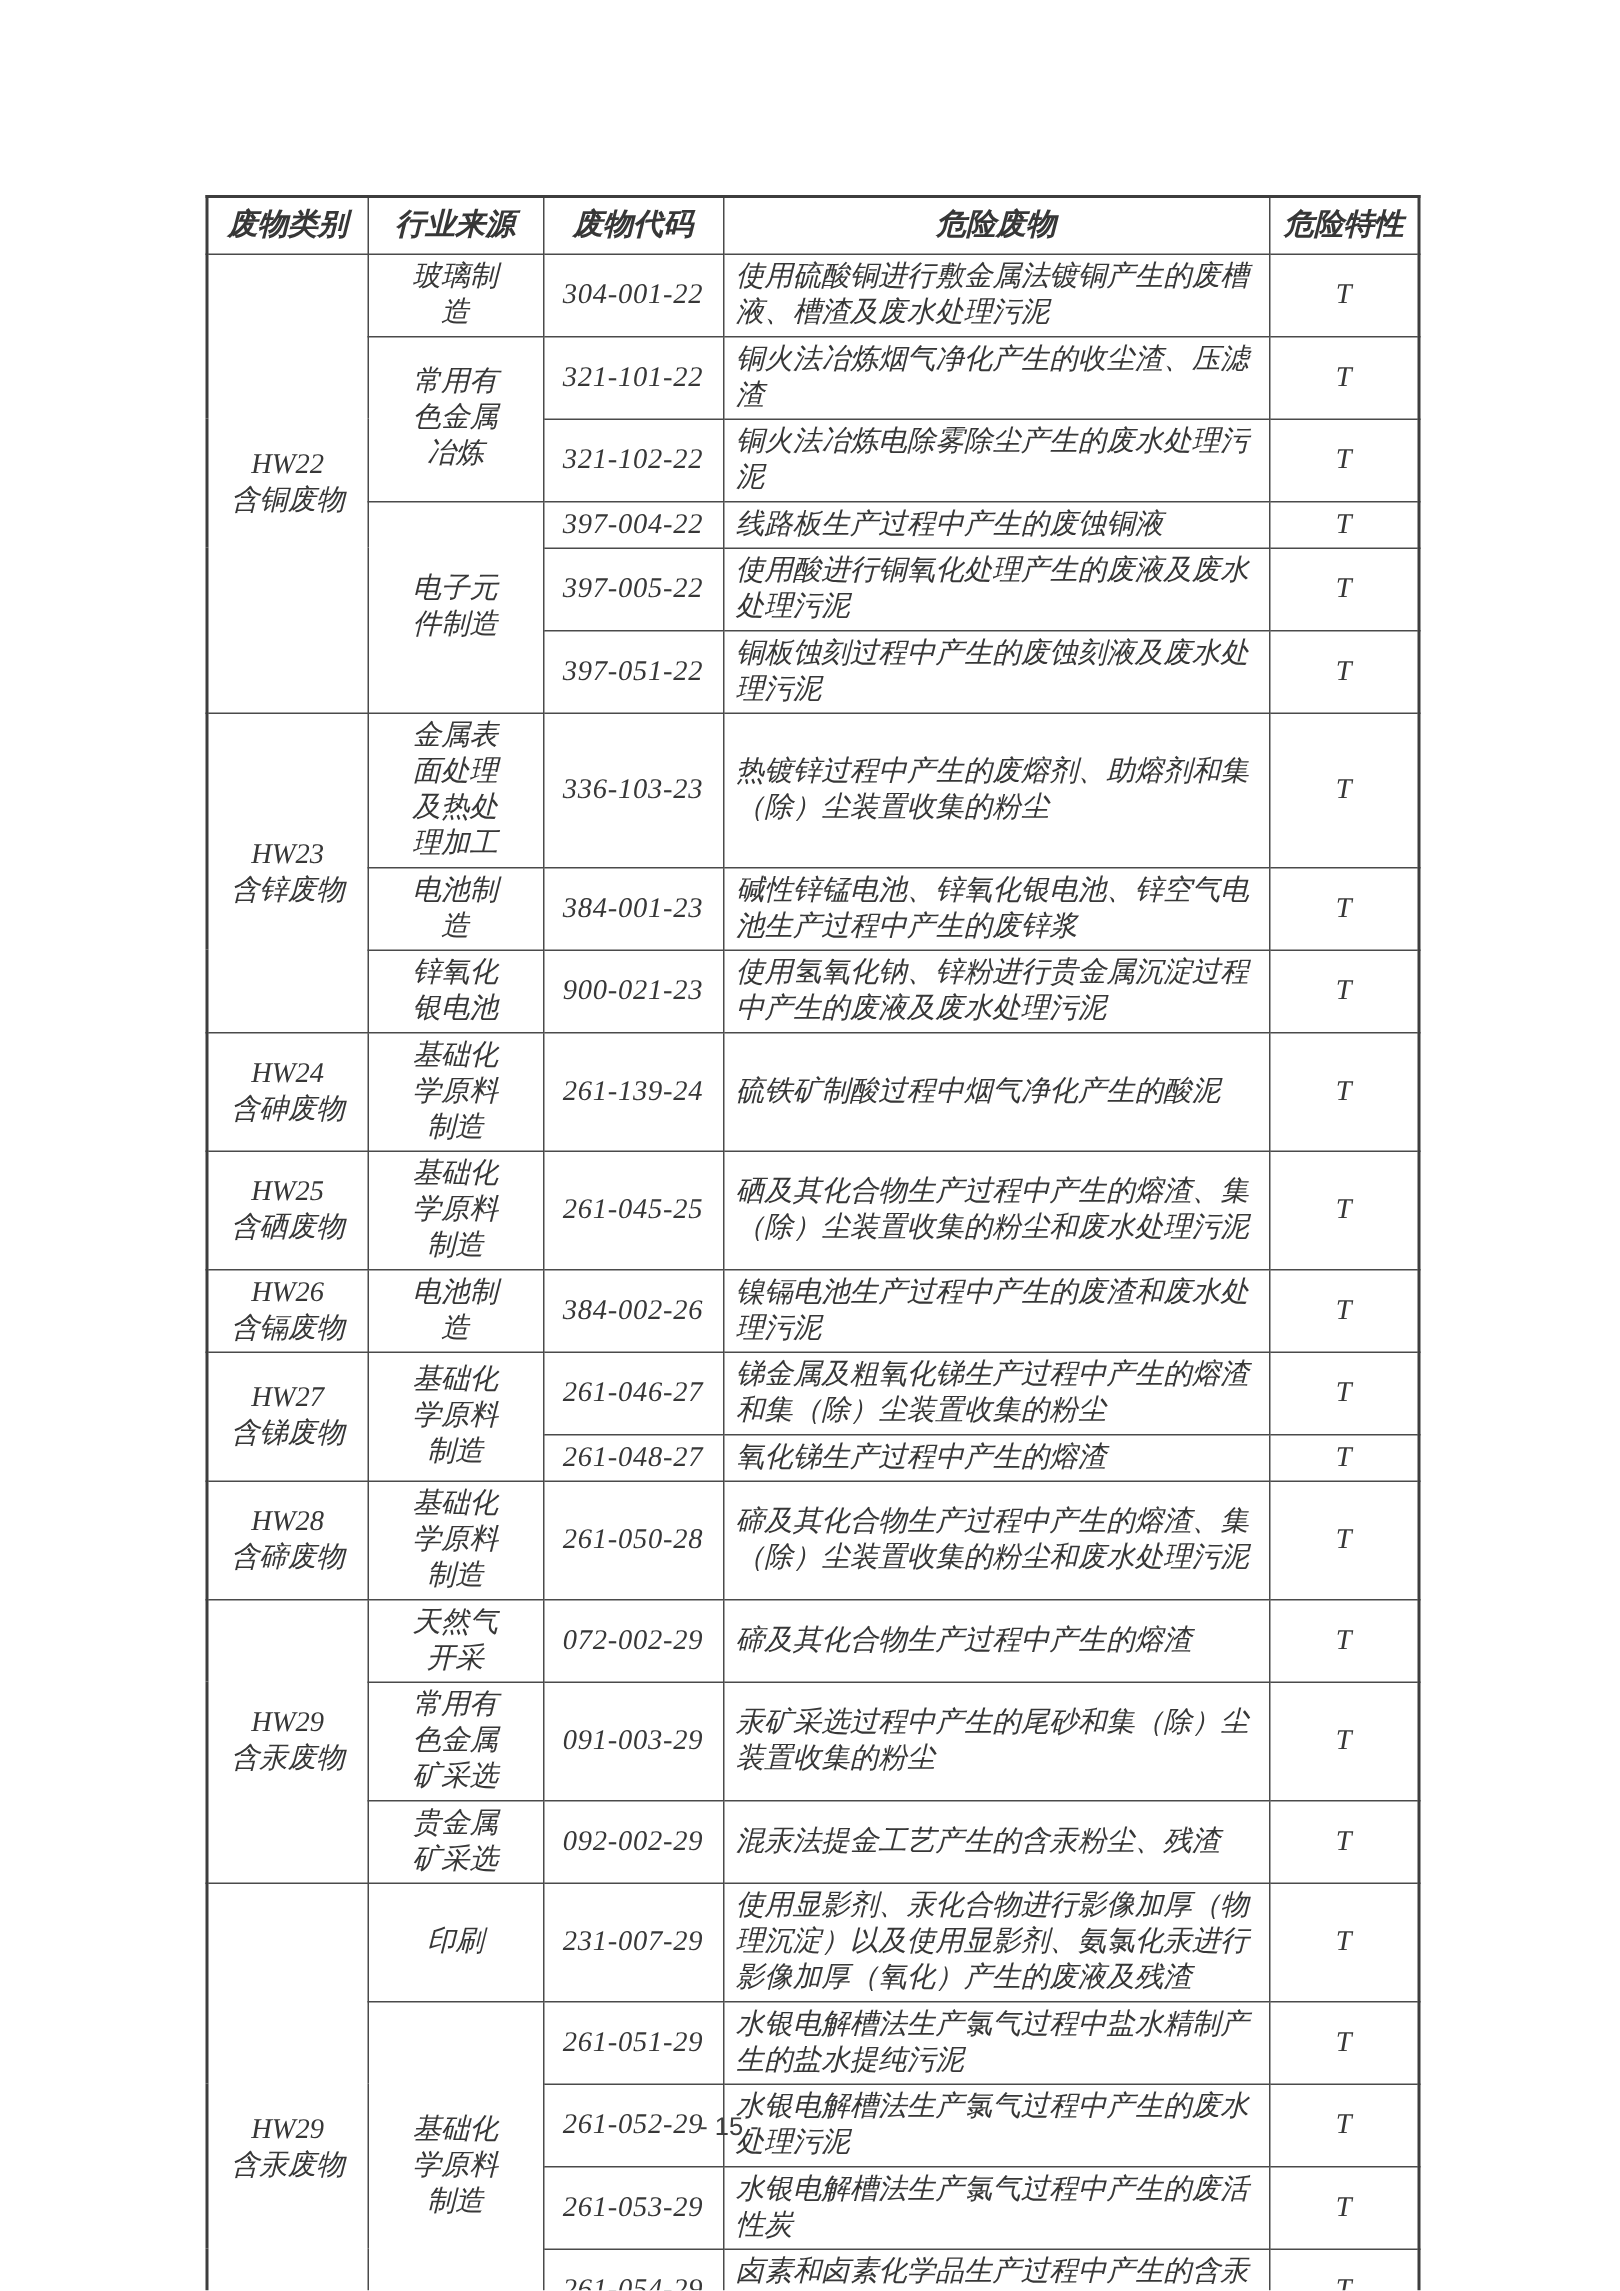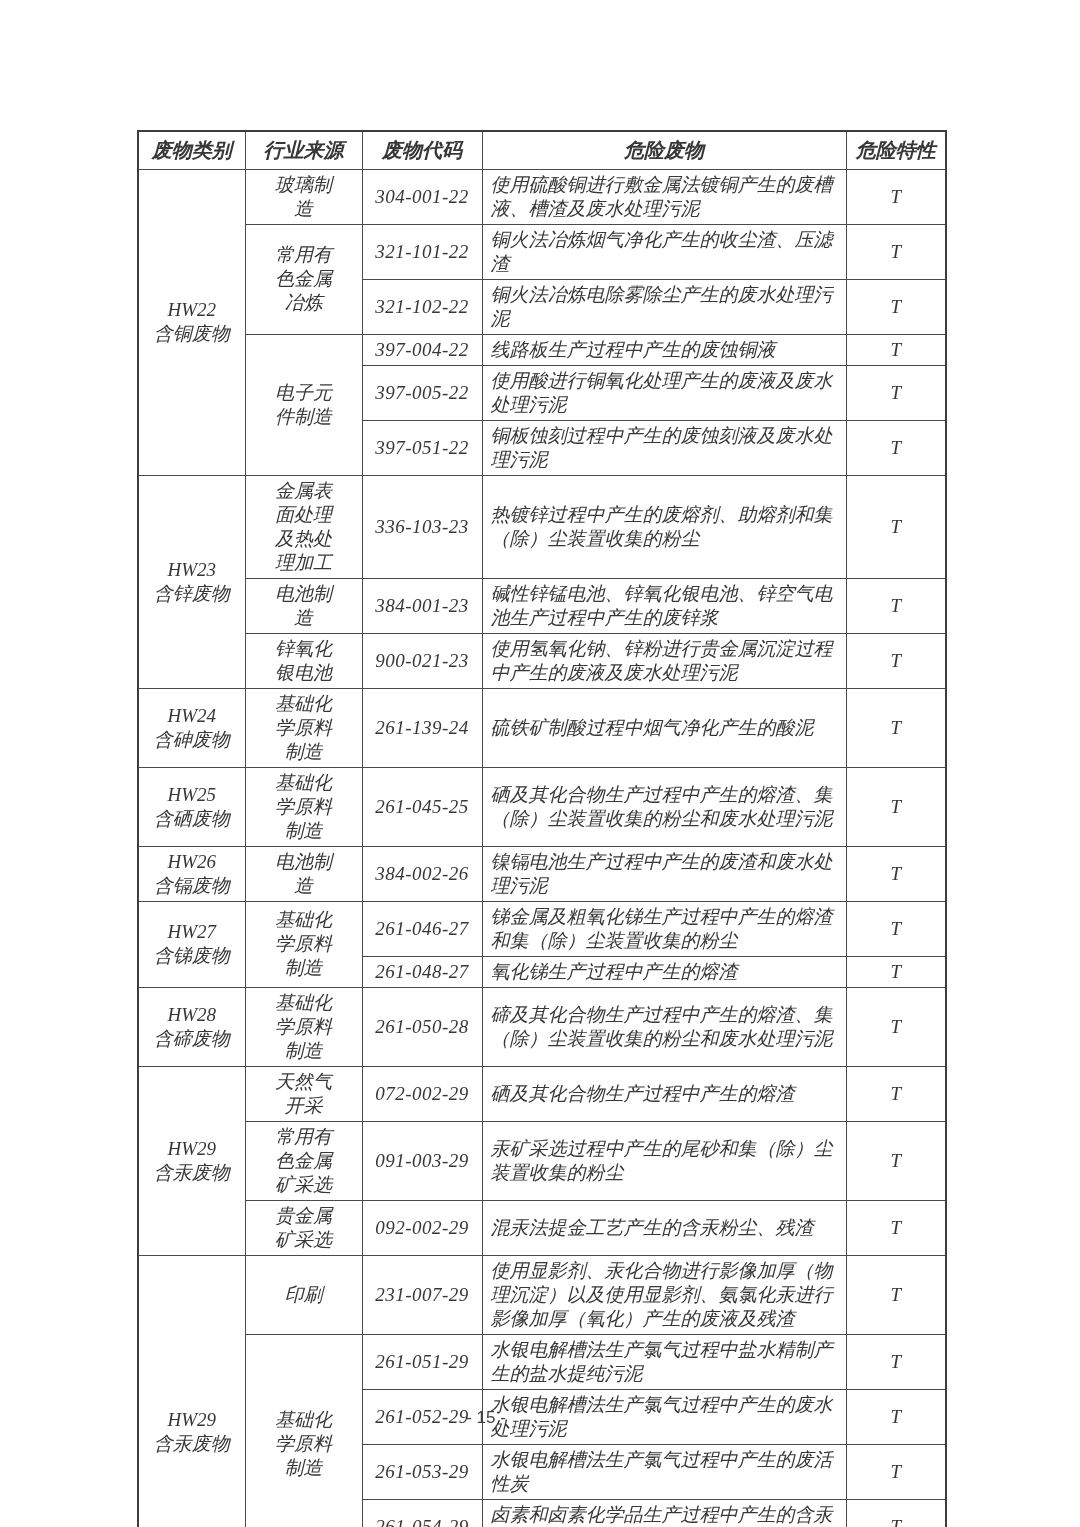--- a/index.html
+++ b/index.html
@@ -206,21 +206,21 @@
         <td class="cell-industry">基础化学原料制造</td>
         <td class="cell-code">261-050-28</td>
         <td class="cell-waste">碲及其化合物生产过程中产生的熔渣、集（除）尘装置收集的粉尘和废水处理污泥</td>
         <td class="cell-hazard">T</td>
       </tr>
       <tr>
         <td class="cell-category" rowspan="3">HW29
 含汞废物</td>
         <td class="cell-industry">天然气开采</td>
         <td class="cell-code">072-002-29</td>
-        <td class="cell-waste">硒及其化合物生产过程中产生的熔渣</td>
+        <td class="cell-waste">碲及其化合物生产过程中产生的熔渣</td>
         <td class="cell-hazard">T</td>
       </tr>
       <tr>
         <td class="cell-industry">常用有色金属矿采选</td>
         <td class="cell-code">091-003-29</td>
         <td class="cell-waste">汞矿采选过程中产生的尾砂和集（除）尘装置收集的粉尘</td>
         <td class="cell-hazard">T</td>
       </tr>
       <tr>
         <td class="cell-industry">贵金属矿采选</td>

